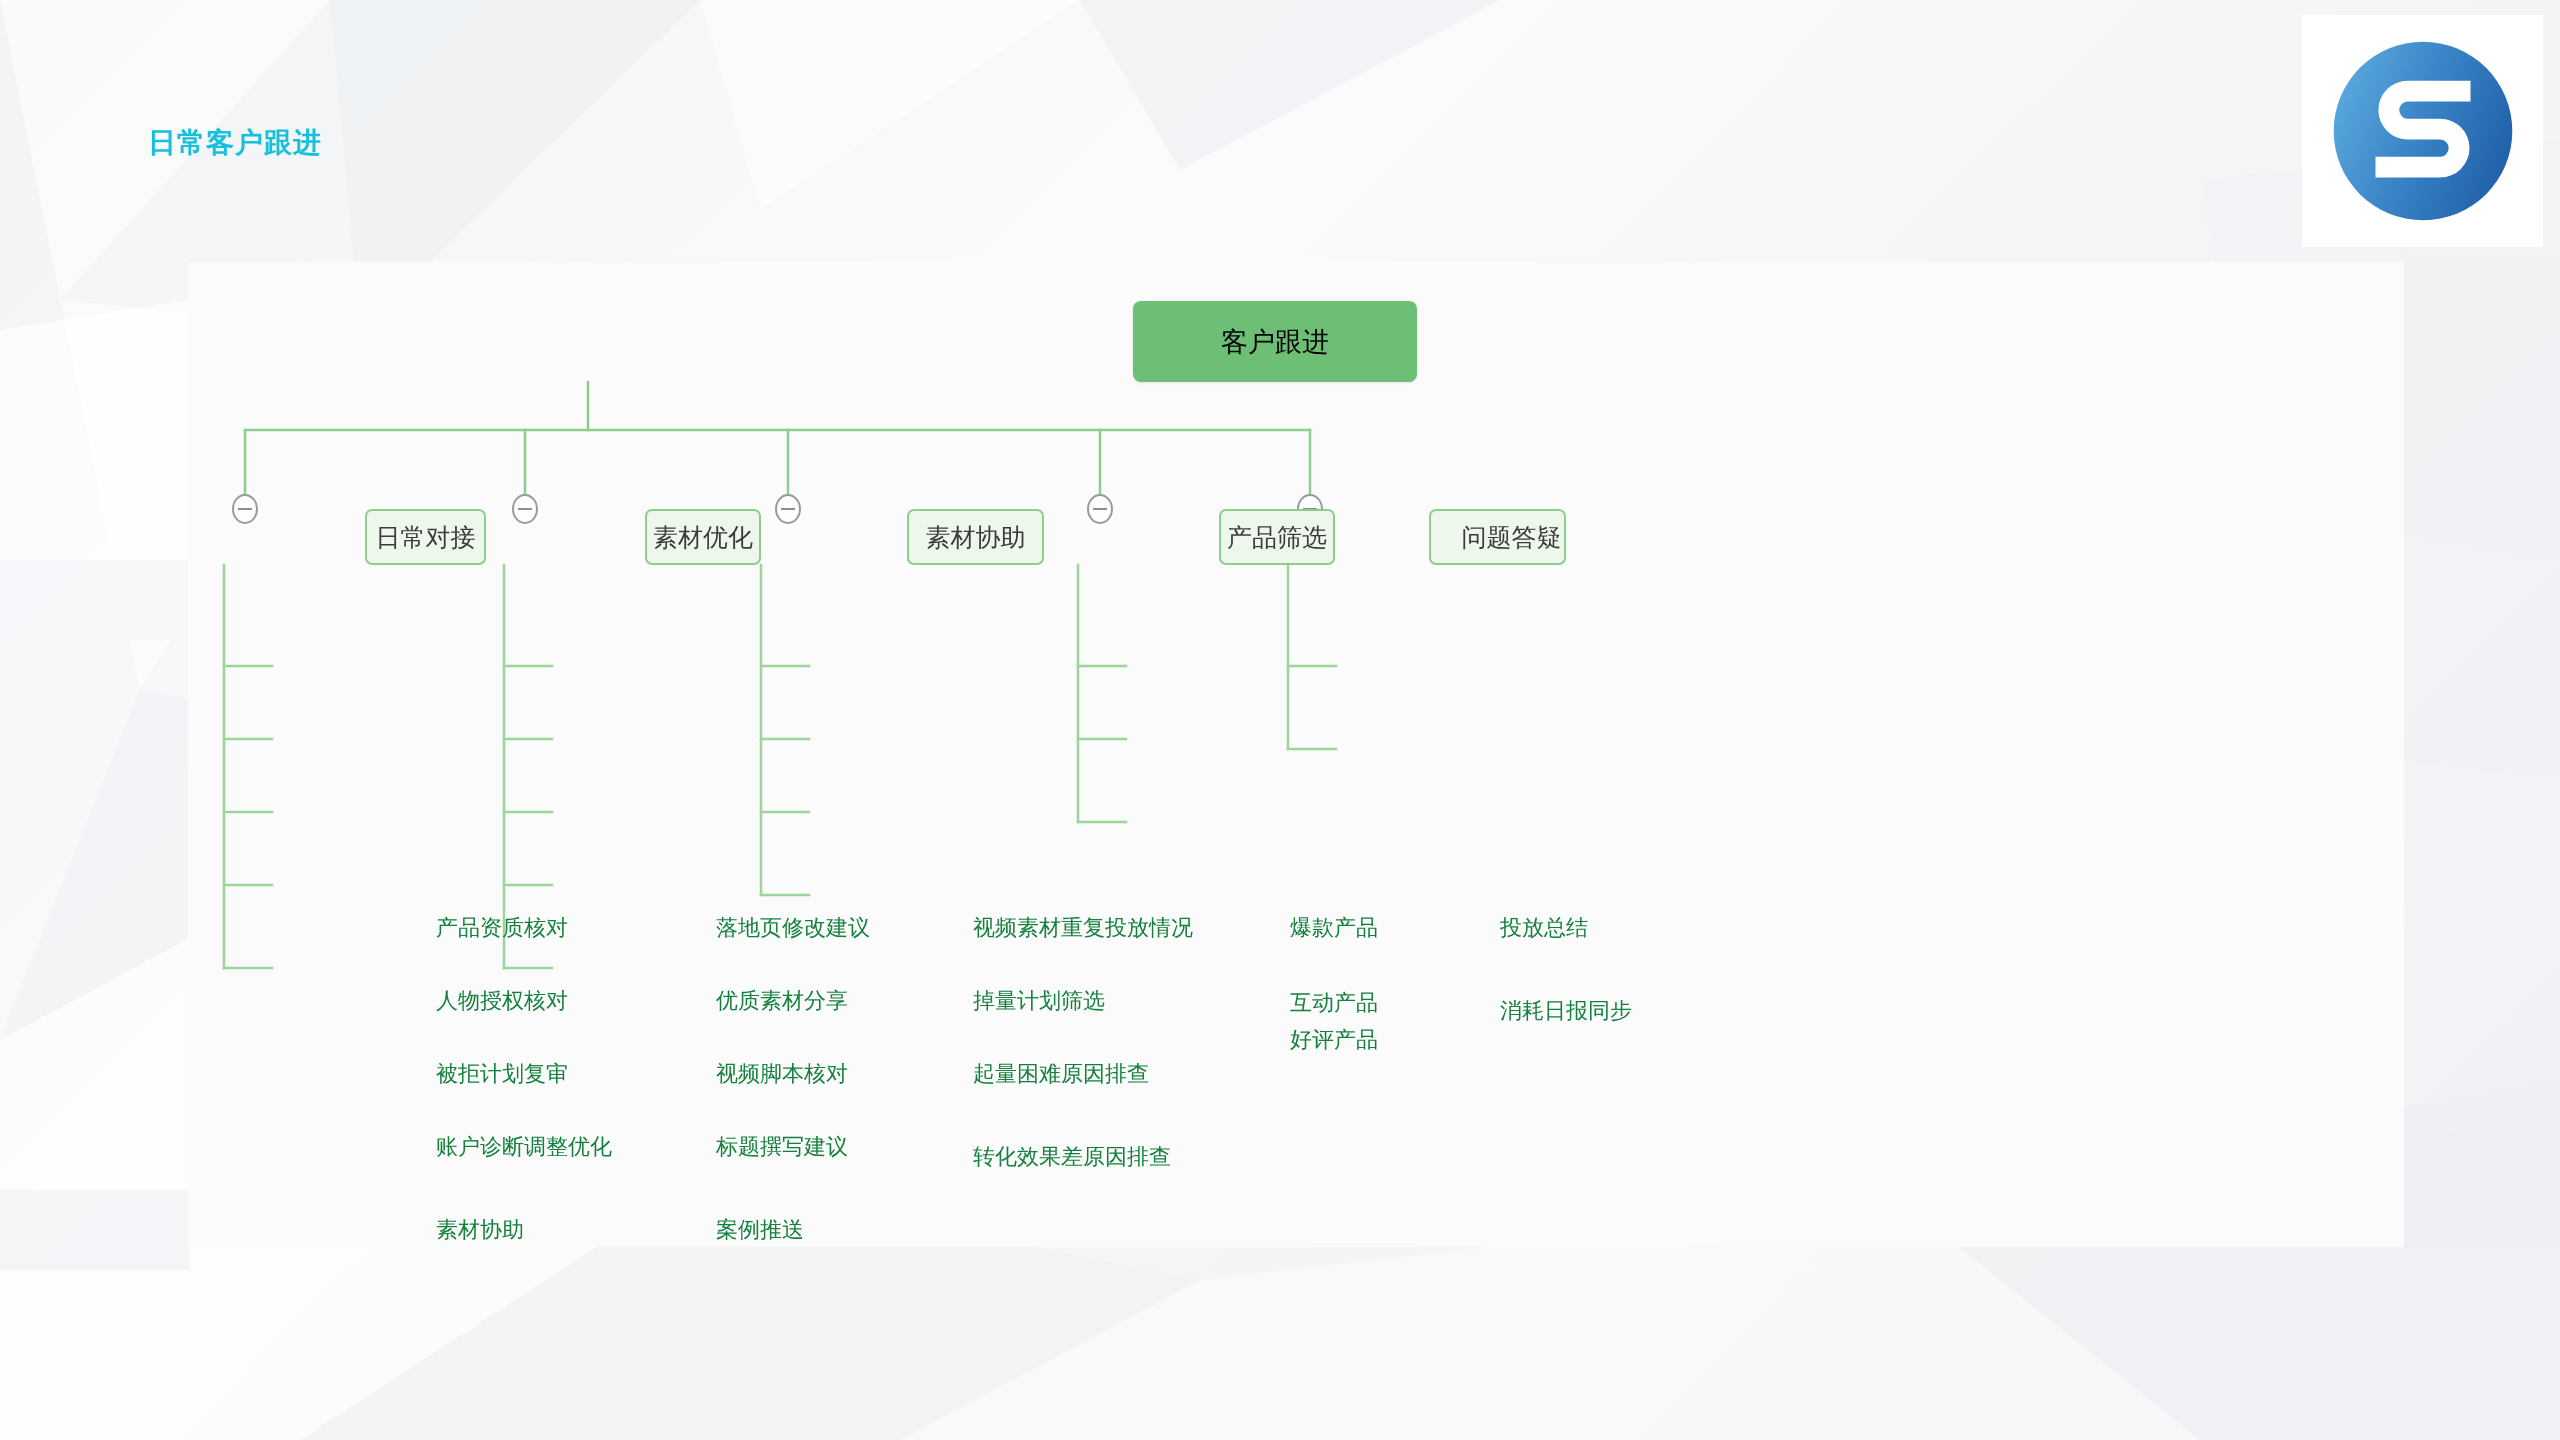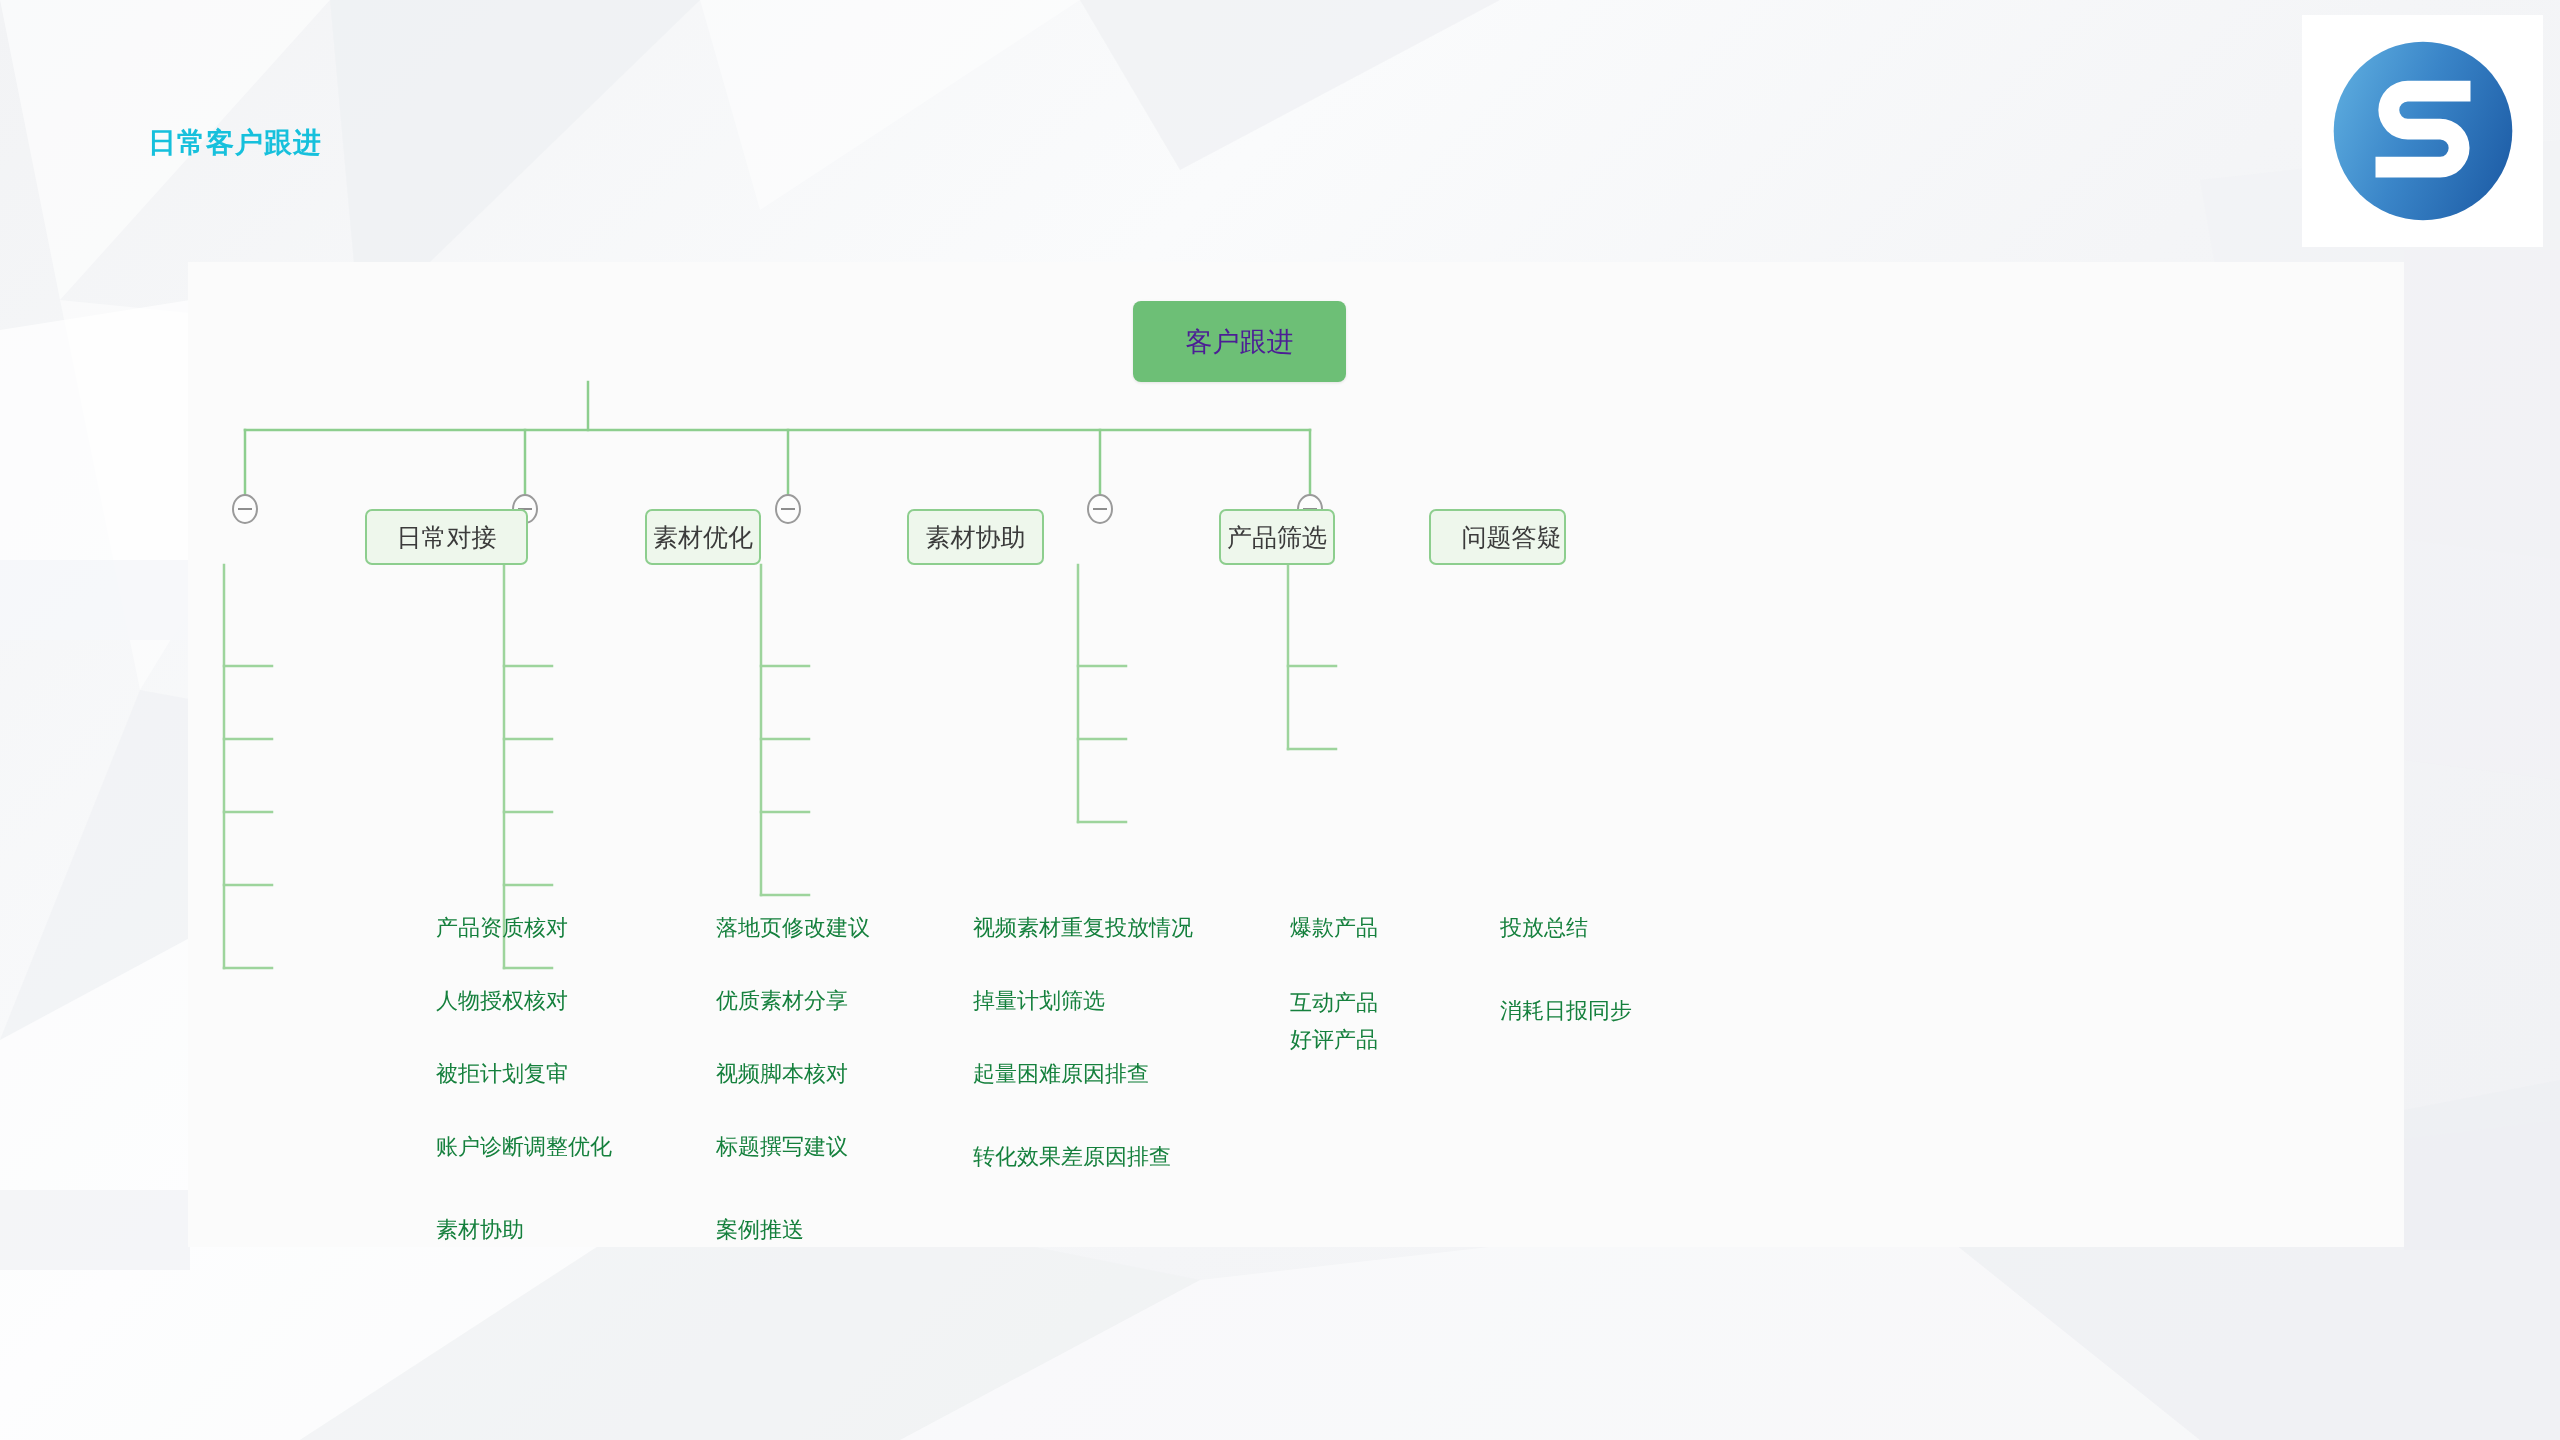--- a/index.html
+++ b/index.html
@@ -78,26 +78,26 @@
     position: absolute;
     box-sizing: border-box;
     display: flex;
     align-items: center;
     justify-content: center;
     white-space: nowrap;
   }
 
   #root-node {
     background: #6dbf76;
-    color: #4c1d95;
+    color: #000000;
     border-radius: 8px;
     font-size: 27px;
     left: 1133px;
     top: 301px;
-    width: 213px;
+    width: 284px;
     height: 81px;
     box-shadow: 0 1px 3px rgba(0,0,0,0.10);
   }
 
   .branch-node {
     background: #eef7ec;
     border: 2px solid #8dce8e;
     border-radius: 7px;
     color: #3b3b3b;
     font-size: 25px;
@@ -235,21 +235,21 @@
   <div class="collapse-toggle" style="left:337px; top:247px;"></div>
   <div class="collapse-toggle" style="left:600px; top:247px;"></div>
   <div class="collapse-toggle" style="left:912px; top:247px;"></div>
   <div class="collapse-toggle" style="left:1122px;top:247px;"></div>
 </div>
 
 <div id="root-node" class="node">
   <span>客户跟进</span>
 </div>
 
-<div class="node branch-node" style="left: 365px; width: 163px;">
+<div class="node branch-node" style="left: 365px; width: 121px;">
   <span>日常对接</span>
 </div>
 <div class="node branch-node" style="left: 645px; width: 116px;">
   <span>素材优化</span>
 </div>
 <div class="node branch-node" style="left: 907px; width: 137px;">
   <span>素材协助</span>
 </div>
 <div class="node branch-node" style="left: 1219px; width: 116px;">
   <span>产品筛选</span>

